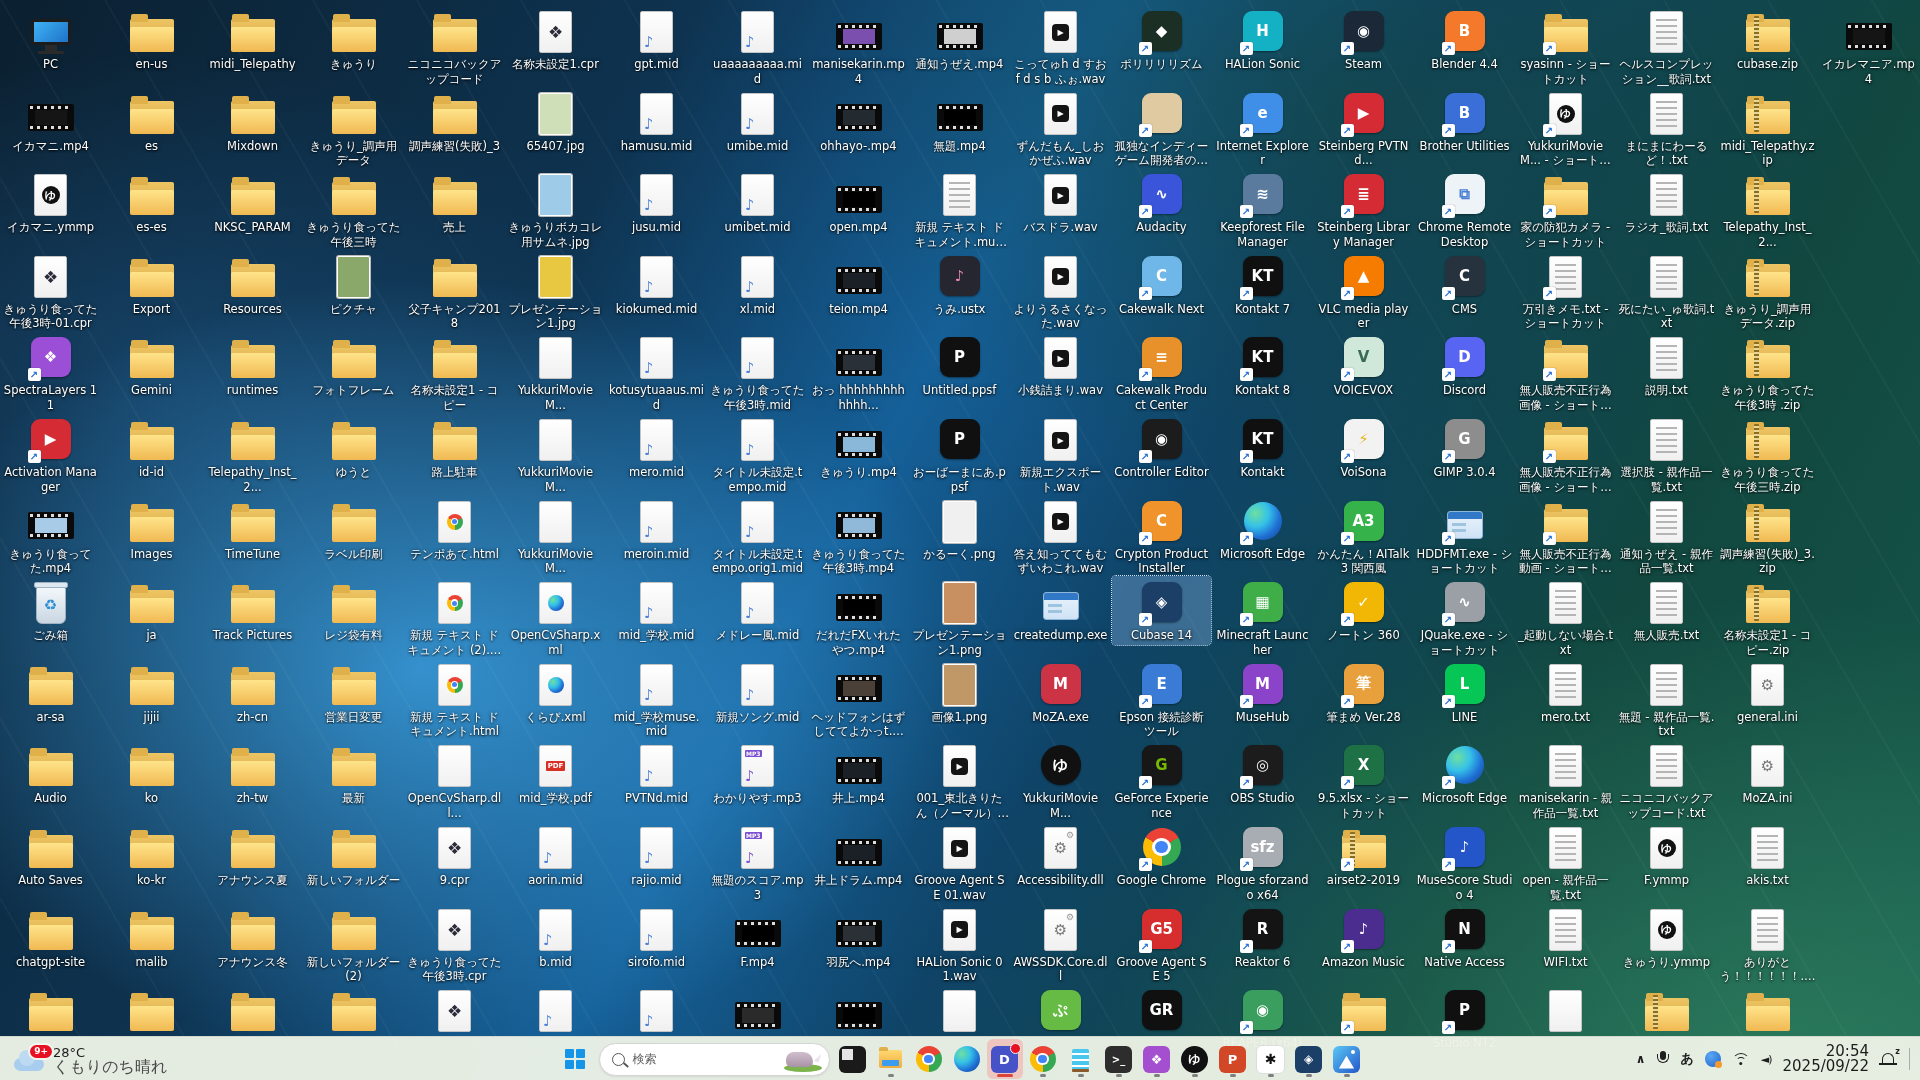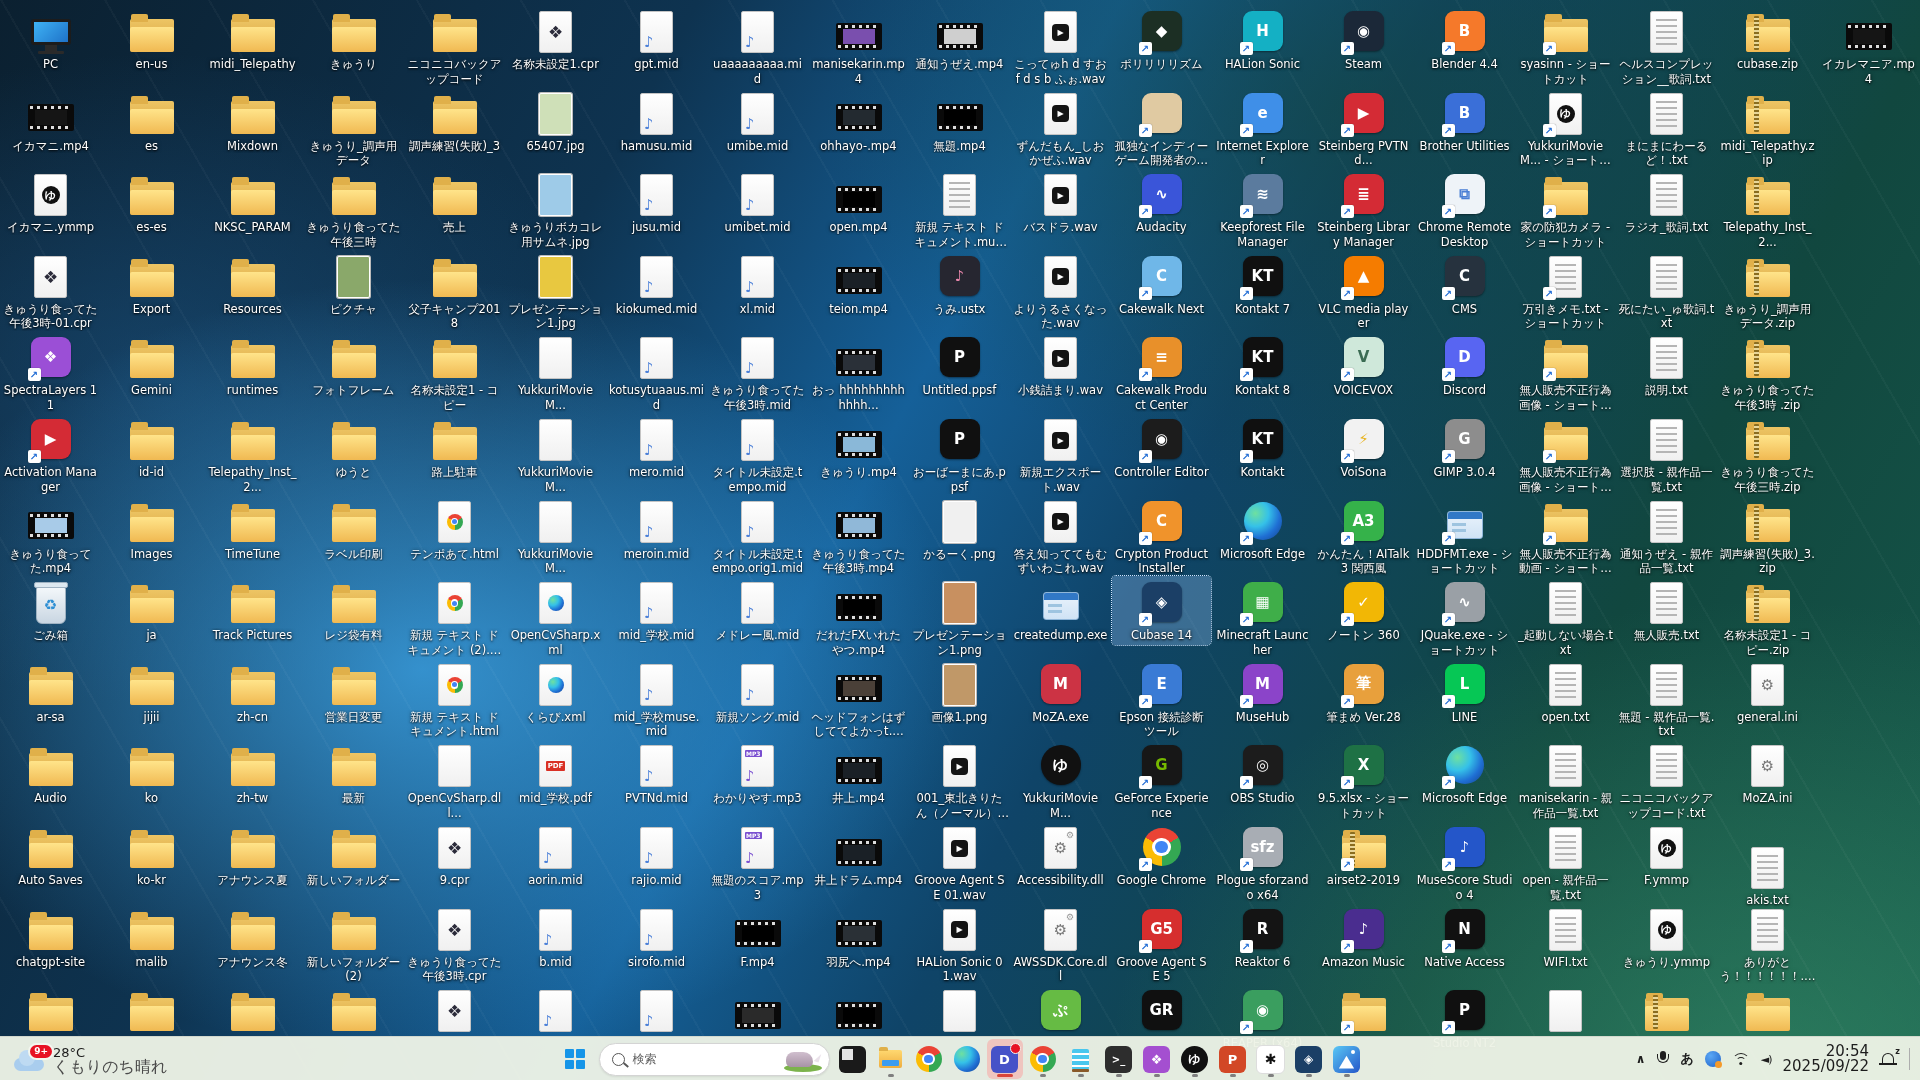--- a/index.html
+++ b/index.html
@@ -1392,21 +1392,21 @@
         <span class="ic">
           <span class="appx" style="background:#06c755">L</span>
           <i class="arw">↗</i>
         </span>
         <span class="lbl">LINE</span>
       </div>
       <div class="di" title="ksks.txt" style="left: 1516px; top: 657.8px;">
         <span class="ic">
           <span class="pg lines"></span>
         </span>
-        <span class="lbl">open.txt</span>
+        <span class="lbl">mero.txt</span>
       </div>
       <div class="di" title="無題 - 親作品一覧.txt" style="left: 1617px; top: 657.8px;">
         <span class="ic">
           <span class="pg lines"></span>
         </span>
         <span class="lbl">無題 - 親作品一覧.txt</span>
       </div>
       <div class="di" title="general.ini" style="left: 1718px; top: 657.8px;">
         <span class="ic">
           <span class="pg">
@@ -1685,21 +1685,21 @@
         <span class="lbl">open - 親作品一覧.txt</span>
       </div>
       <div class="di" title="F.ymmp" style="left: 1617px; top: 821px;">
         <span class="ic">
           <span class="pg">
             <b class="yj">ゆ</b>
           </span>
         </span>
         <span class="lbl">F.ymmp</span>
       </div>
-      <div class="di" title="akis.txt" style="left: 1718px; top: 841px; align-items: center;">
+      <div class="di" title="akis.txt" style="left: 1718px; top: 821px; align-items: center;">
         <span class="ic">
           <span class="pg lines"></span>
         </span>
         <span class="lbl">akis.txt</span>
       </div>
       <div class="di" title="chatgpt-site" style="left: 1px; top: 902.6px;">
         <span class="ic">
           <span class="fold">
             <i class="ftab"></i>
             <i class="ffront"></i>

